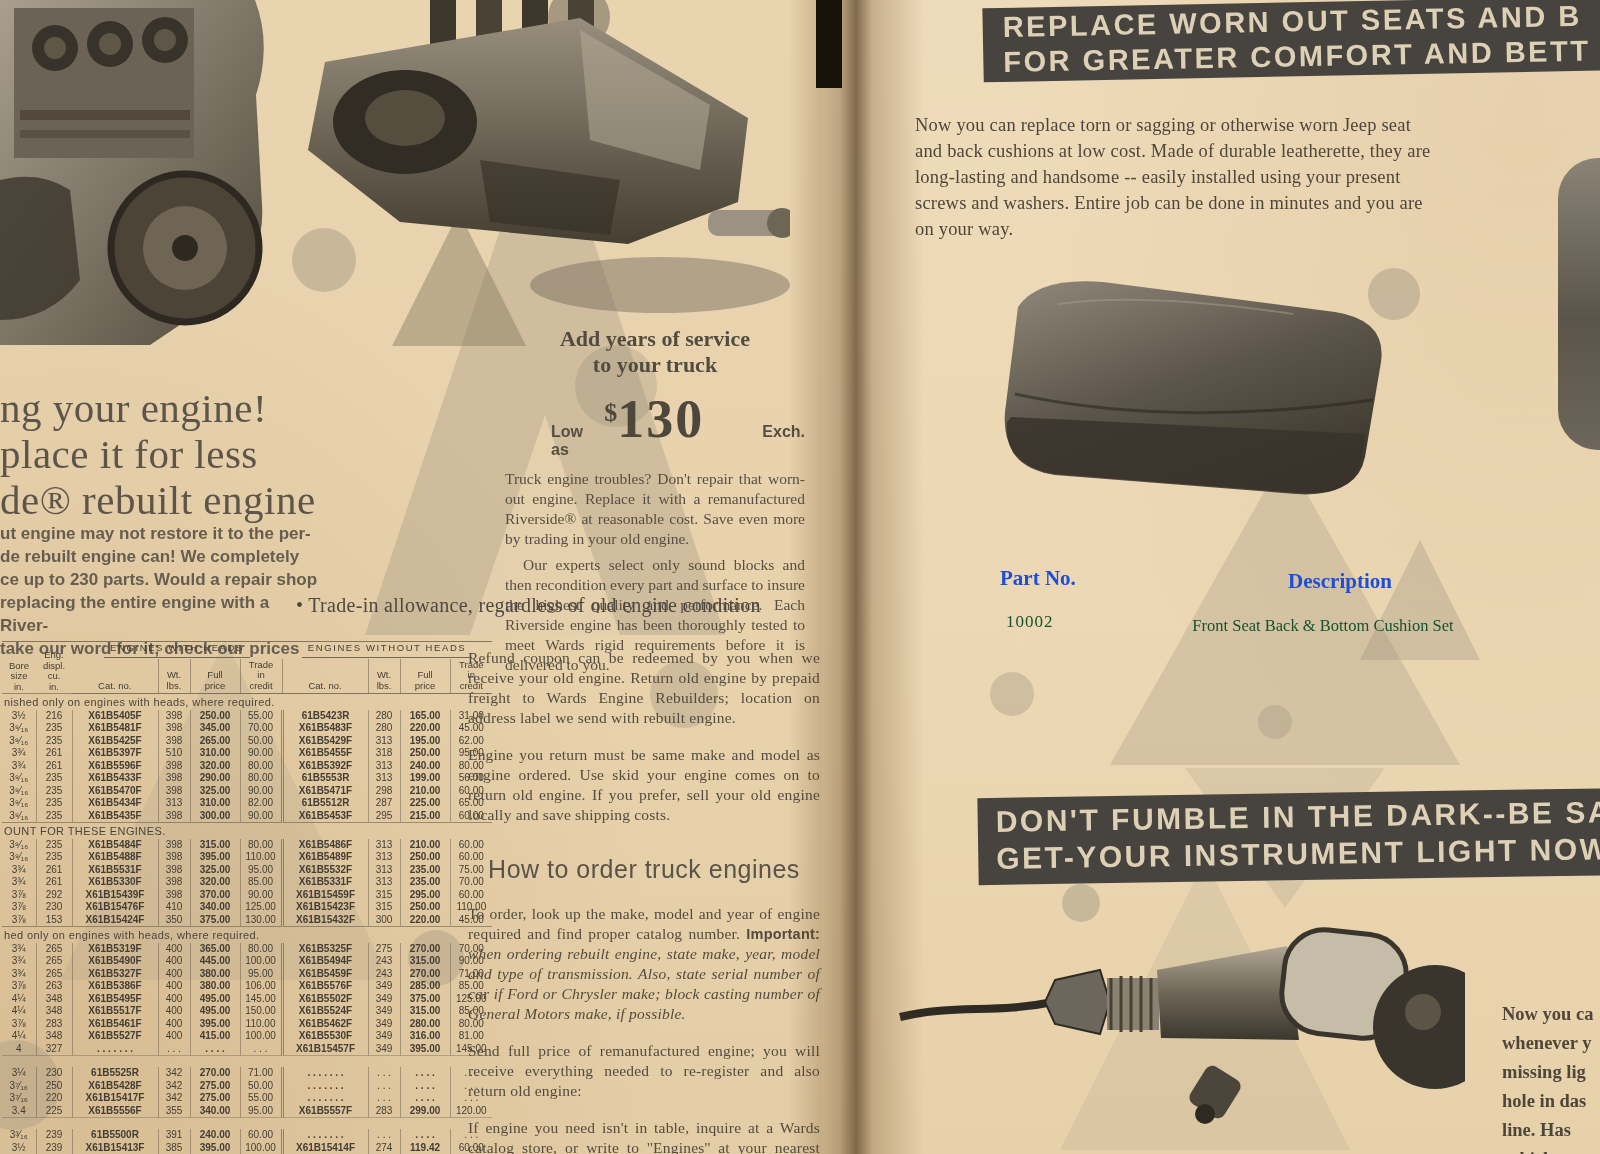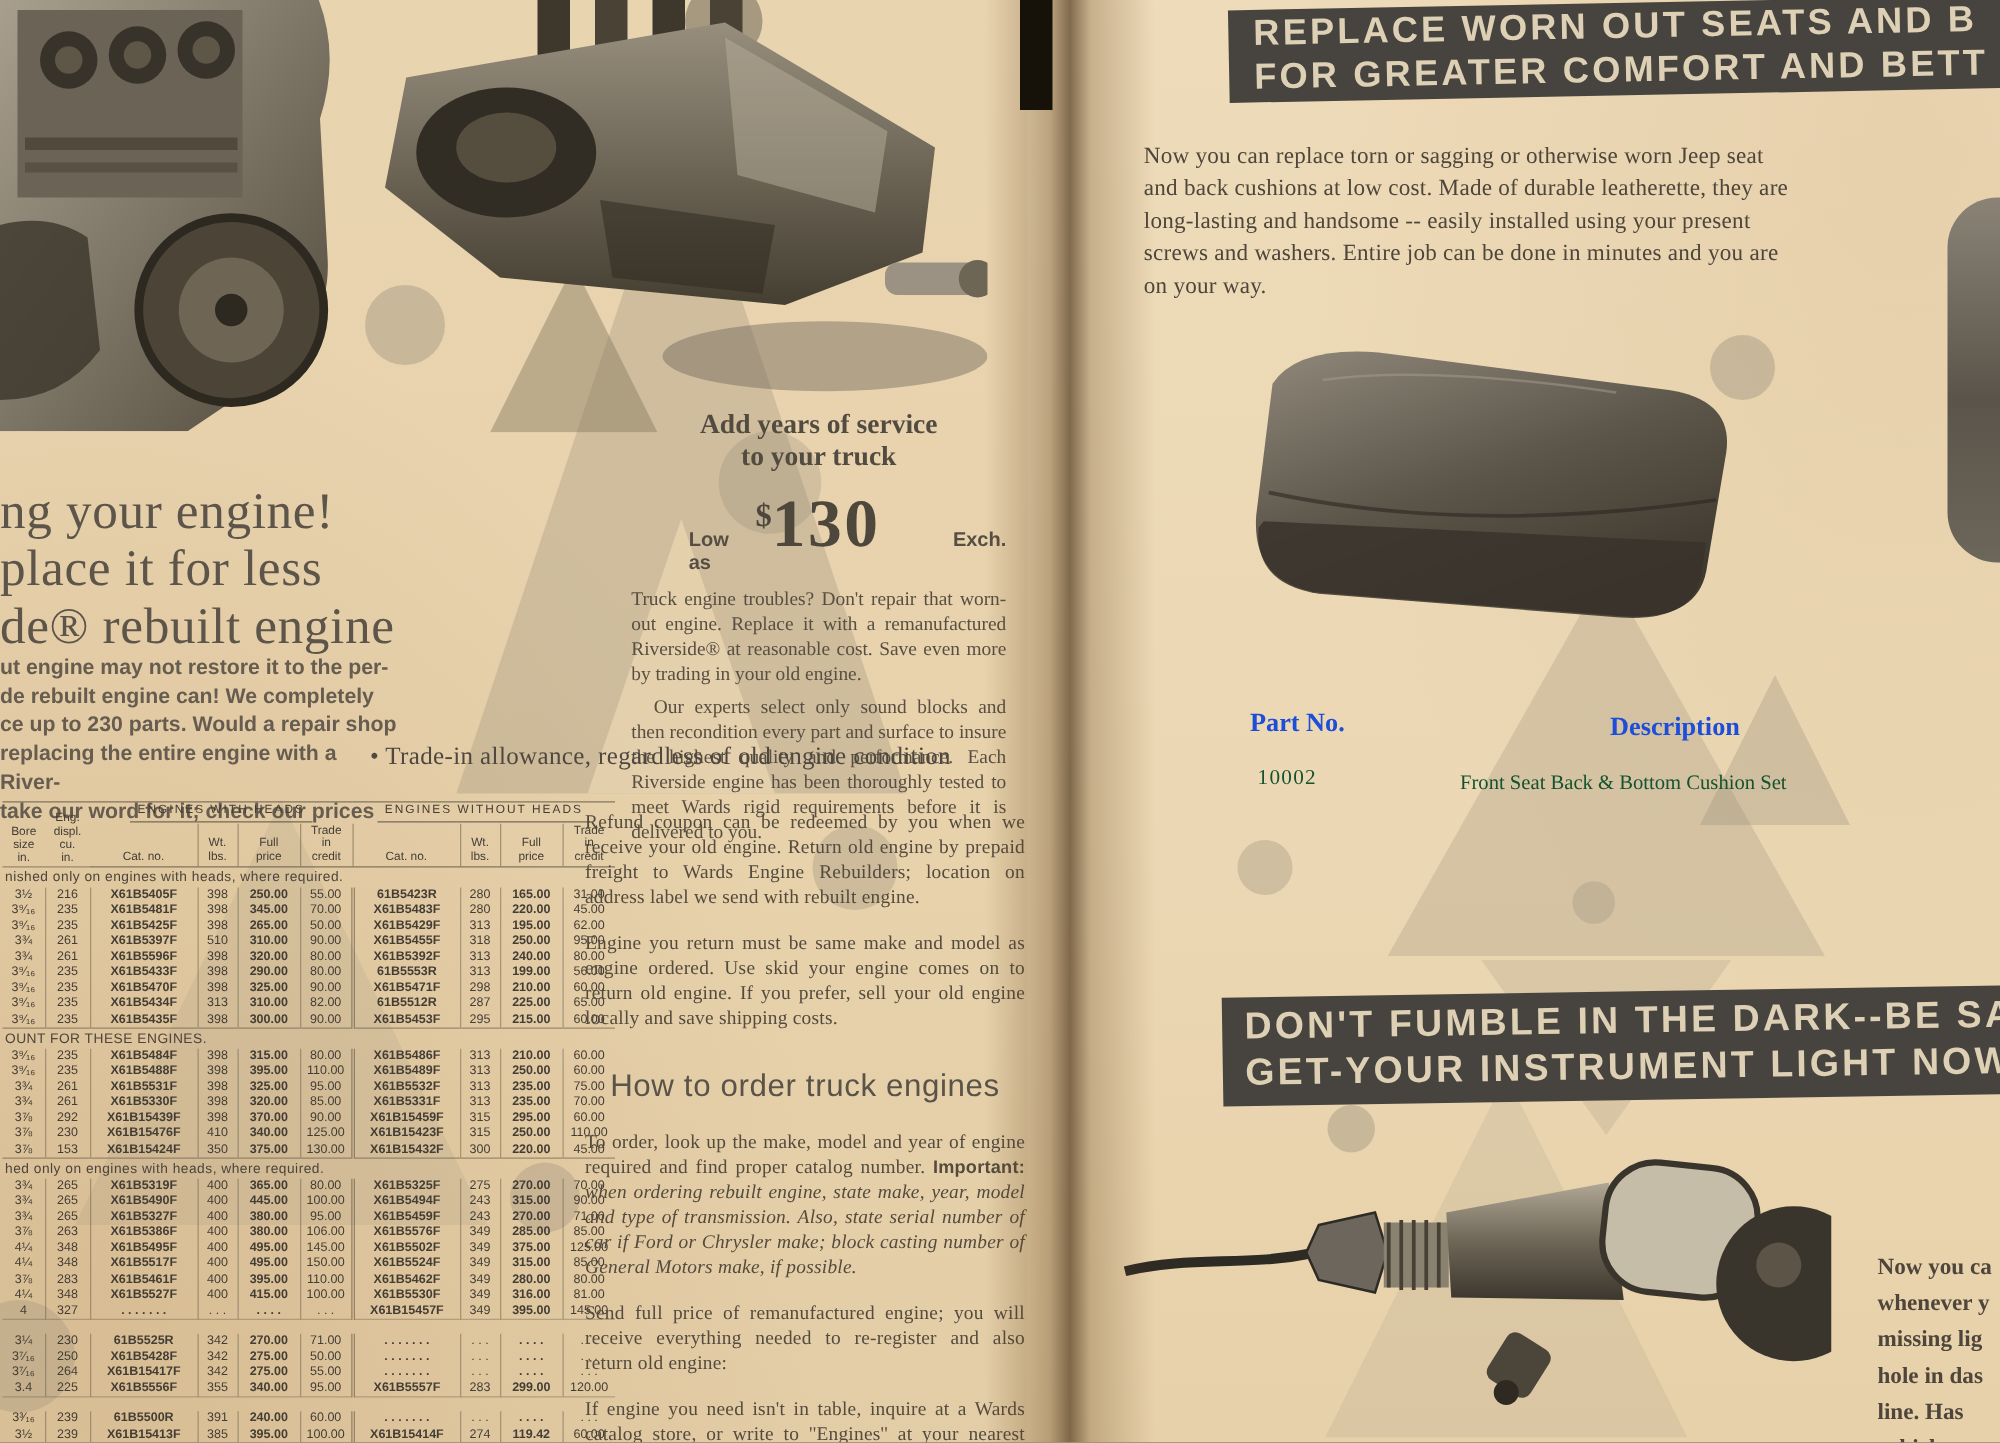--- a/index.html
+++ b/index.html
@@ -536,21 +536,21 @@
             <td class="c3">342</td>
             <td class="c4">275.00</td>
             <td class="c5">50.00</td>
             <td class="c6">. . . . . . .</td>
             <td class="c7">. . .</td>
             <td class="c8">. . . .</td>
             <td class="c9">. . .</td>
           </tr>
           <tr class="datarow">
             <td class="c0">3⁷⁄₁₆</td>
-            <td class="c1">264</td>
+            <td class="c1">220</td>
             <td class="c2">X61B15417F</td>
             <td class="c3">342</td>
             <td class="c4">275.00</td>
             <td class="c5">55.00</td>
             <td class="c6">. . . . . . .</td>
             <td class="c7">. . .</td>
             <td class="c8">. . . .</td>
             <td class="c9">. . .</td>
           </tr>
           <tr class="datarow">
@@ -634,21 +634,21 @@
     <path d="M48,165 L402,182 L398,208 Q390,246 333,242 L92,223 Q40,215 44,170 Z" fill="#38332b" opacity=".85"></path>
     <path d="M52,142 Q210,176 410,148" stroke="#2c2822" stroke-width="3" fill="none" opacity=".6"></path>
     <path d="M95,52 Q180,40 330,62" stroke="#a79e8e" stroke-width="2" fill="none" opacity=".5"></path>
   </svg>
 
   <div class="cushion-partial"></div>
 
   <span class="plabel" style="left:1000px;top:566px;">Part No.</span>
   <span class="plabel" style="left:1240px;top:569px;width:200px;text-align:center;">Description</span>
   <span class="pval" style="left:1006px;top:612px;letter-spacing:1px;">10002</span>
-  <span class="pval" style="left:1168px;top:616px;width:310px;font-size:16.5px;">Front Seat Back &amp; Bottom Cushion Set</span>
+  <span class="pval" style="left:1168px;top:616px;width:310px;text-align:center;font-size:16.5px;">Front Seat Back &amp; Bottom Cushion Set</span>
 
   <div class="banner banner-mid">DON'T FUMBLE IN THE DARK--BE SA<br>GET-YOUR INSTRUMENT LIGHT NOW</div>
 
   <svg class="photo" style="left:895px;top:862px;" width="570" height="270" viewBox="0 0 570 270">
     <defs>
       <linearGradient id="lamp" x1="0" y1="0" x2="0" y2="1">
         <stop offset="0" stop-color="#b0a795"></stop>
           <stop offset=".5" stop-color="#6e6657"></stop>
           <stop offset="1" stop-color="#3c372d"></stop>
       </linearGradient>

